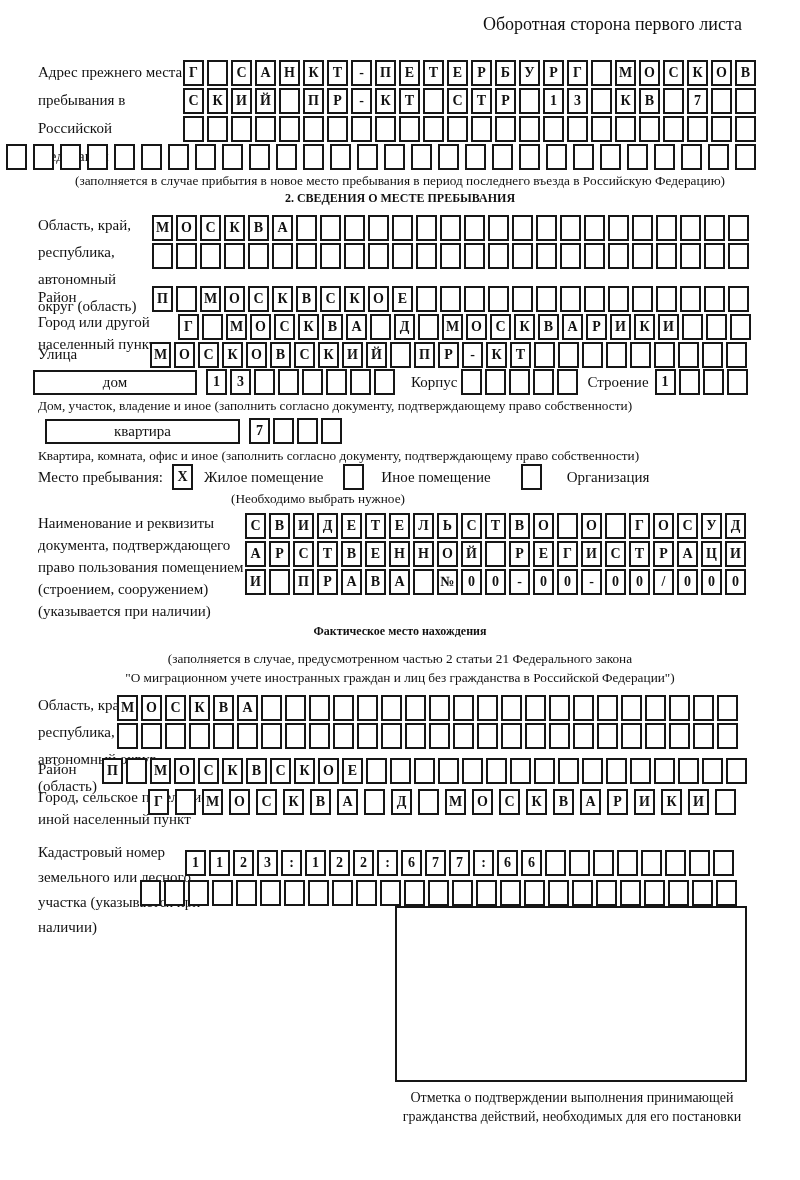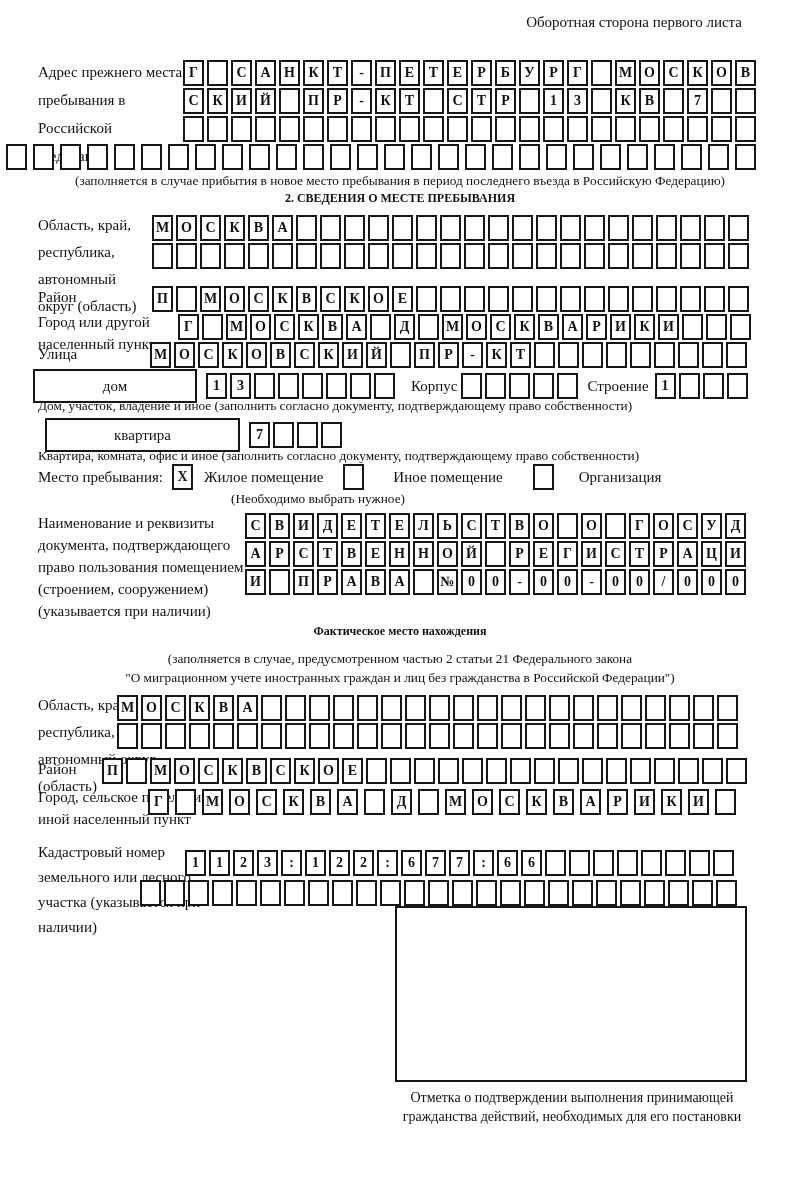--- a/index.html
+++ b/index.html
@@ -14,30 +14,30 @@
     margin-right:3px;display:flex;align-items:center;justify-content:center;
     font-size:14px;font-weight:bold;background:#fff;flex:none;
   }
   .grid.wide .cell{margin-right:6px;}
   .label{font-size:15px;line-height:27px;}
   .label.tight{line-height:22px;}
   .caption{font-size:13.3px;line-height:17px;}
   .title{font-size:12px;font-weight:bold;text-align:center;width:100%;}
   .center{text-align:center;width:100%;}
   .wbox{
-    box-sizing:border-box;border:2px solid #161616;height:34px;display:flex;
+    box-sizing:border-box;border:2px solid #161616;height:25px;display:flex;
     align-items:center;justify-content:center;font-size:15px;background:#fff;flex:none;
   }
   .inline-row{position:absolute;display:flex;align-items:center;}
   .inline-label{font-size:15px;white-space:nowrap;}
 </style>
 </head>
 <body>
 
-<div class="abs" style="top:14px;right:58px;font-size:15px;">Оборотная сторона первого листа</div>
+<div class="abs" style="top:14px;right:58px;font-size:18px;">Оборотная сторона первого листа</div>
 
 <div class="abs label" style="top:58px;left:38px;width:145px;line-height:28px;">Адрес прежнего места пребывания в Российской Федерации</div>
 <div class="grid" style="top:60px;left:183px;">
     <div class="cell">Г</div>
     <div class="cell"></div>
     <div class="cell">С</div>
     <div class="cell">А</div>
     <div class="cell">Н</div>
     <div class="cell">К</div>
     <div class="cell">Т</div>
@@ -330,21 +330,21 @@
 
 <div class="inline-row" style="top:464px;left:38px;">
   <div class="inline-label">Место пребывания:</div>
   <div class="grid" style="position:static;margin-left:9px;">
       <div class="cell">X</div>
     </div>
   <div class="inline-label" style="margin-left:8px;">Жилое помещение</div>
   <div class="grid" style="position:static;margin-left:20px;">
       <div class="cell"></div>
     </div>
-  <div class="inline-label" style="margin-left:26px;">Иное помещение</div>
+  <div class="inline-label" style="margin-left:14px;">Иное помещение</div>
   <div class="grid" style="position:static;margin-left:30px;">
       <div class="cell"></div>
     </div>
   <div class="inline-label" style="margin-left:22px;">Организация</div>
 </div>
 <div class="abs caption" style="top:490px;left:38px;width:560px;text-align:center;">(Необходимо выбрать нужное)</div>
 
 <div class="abs label tight" style="top:512px;left:38px;width:212px;">Наименование и реквизиты документа, подтверждающего право пользования помещением (строением, сооружением) (указывается при наличии)</div>
 <div class="grid" style="top:513px;left:245px;">
     <div class="cell">С</div>

